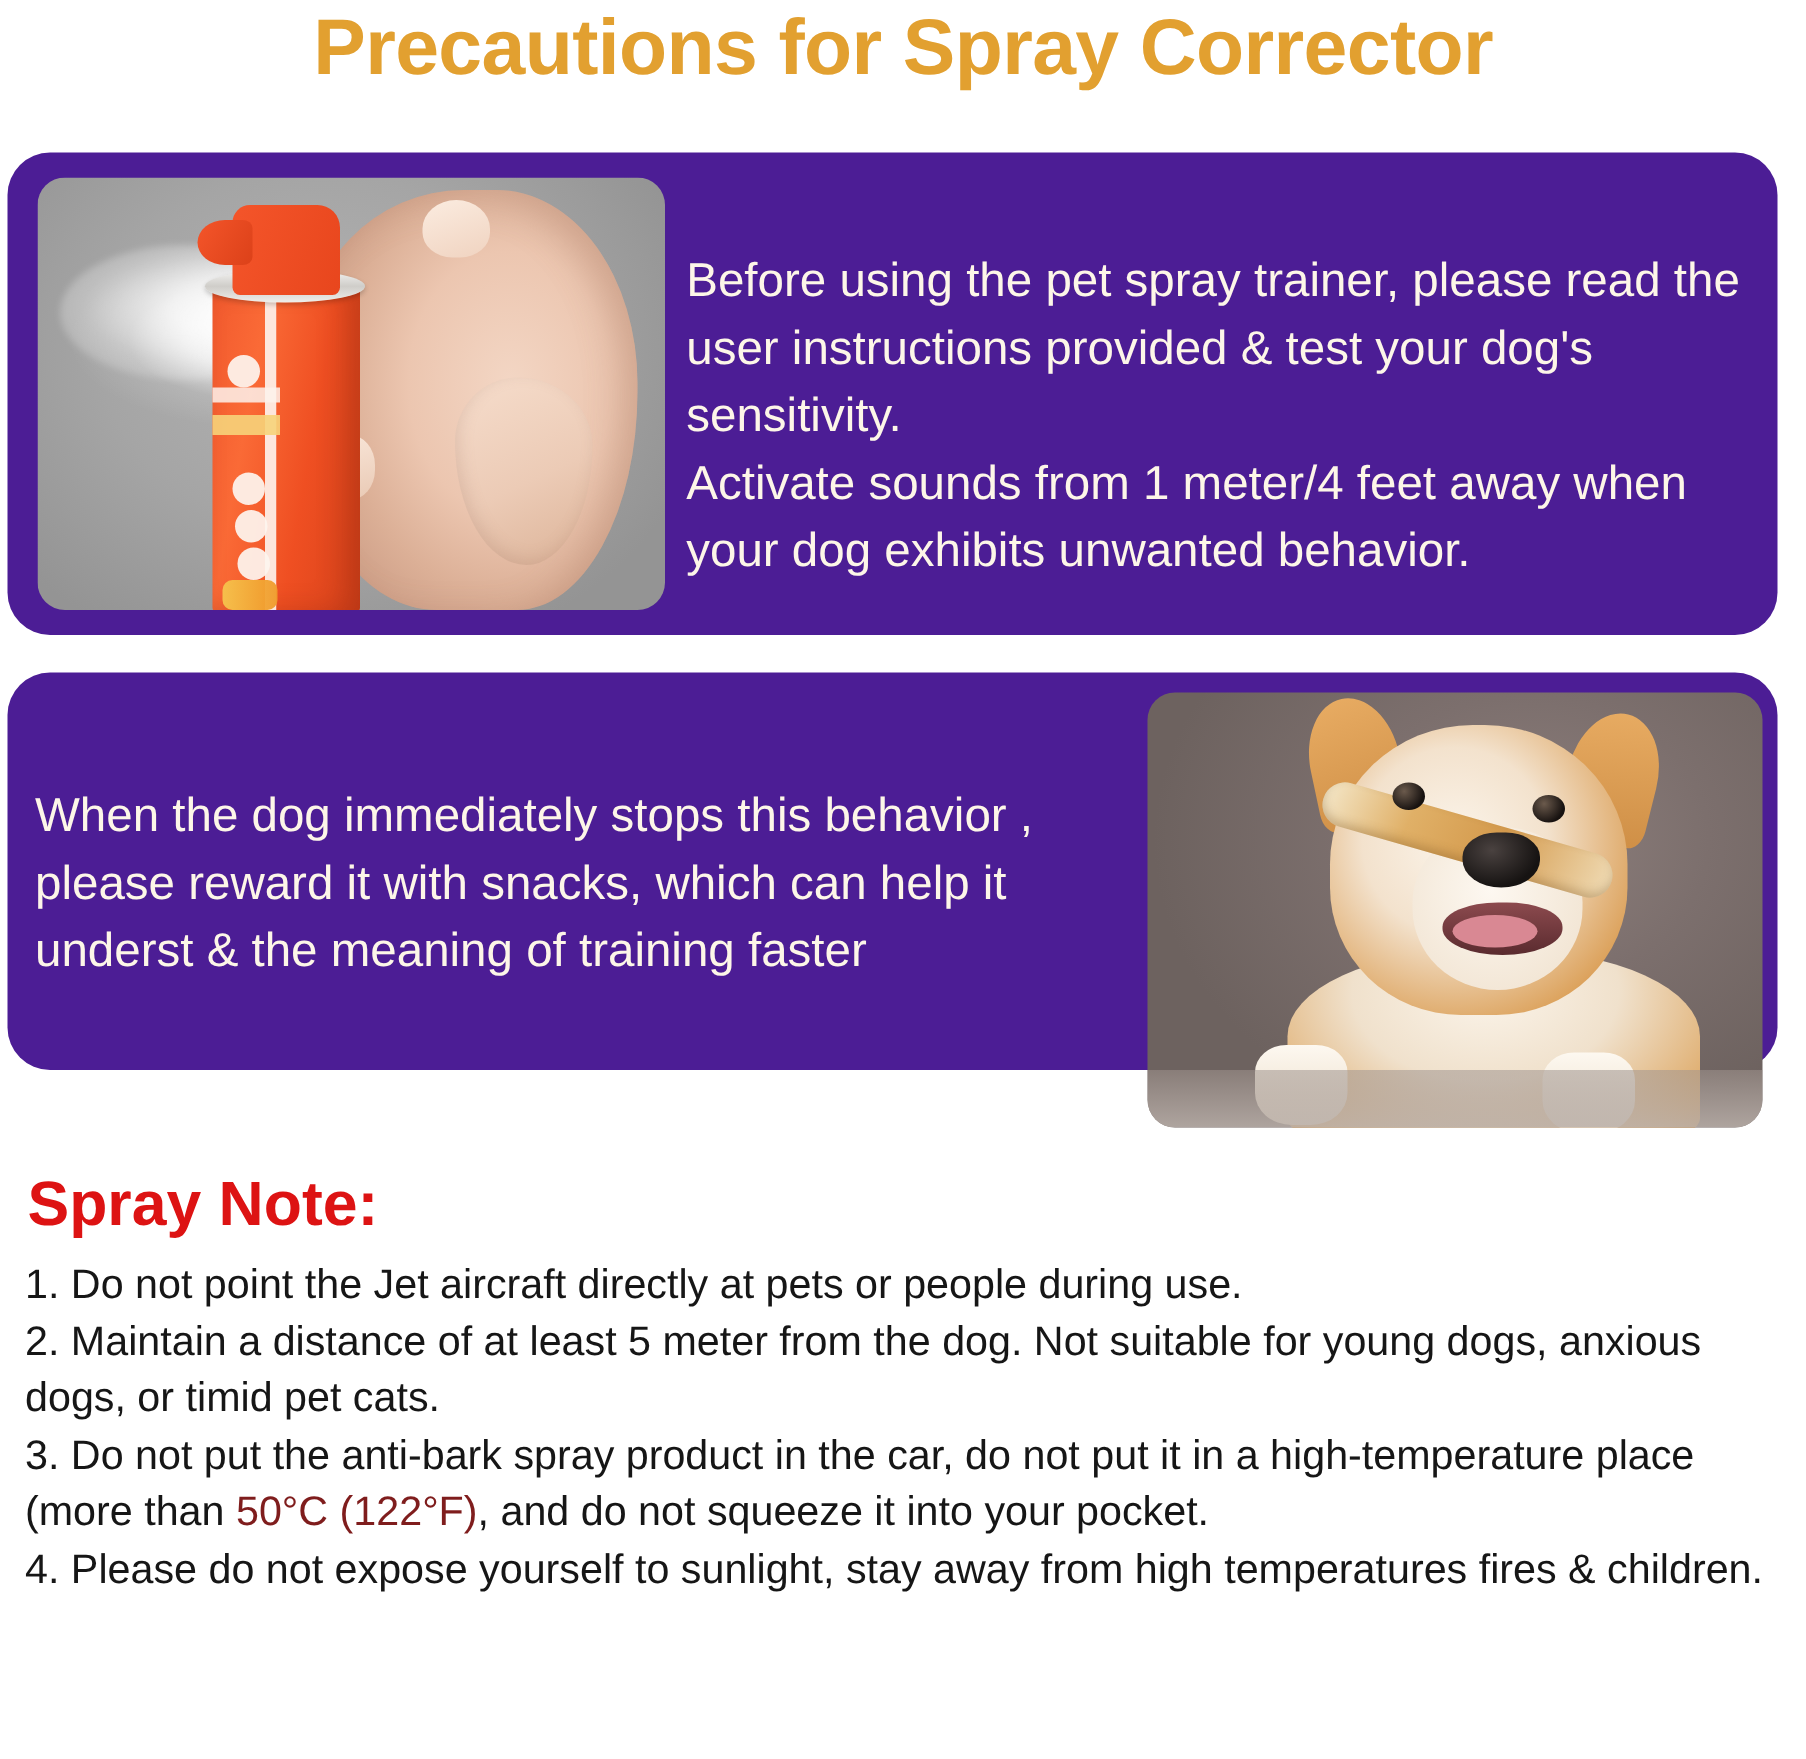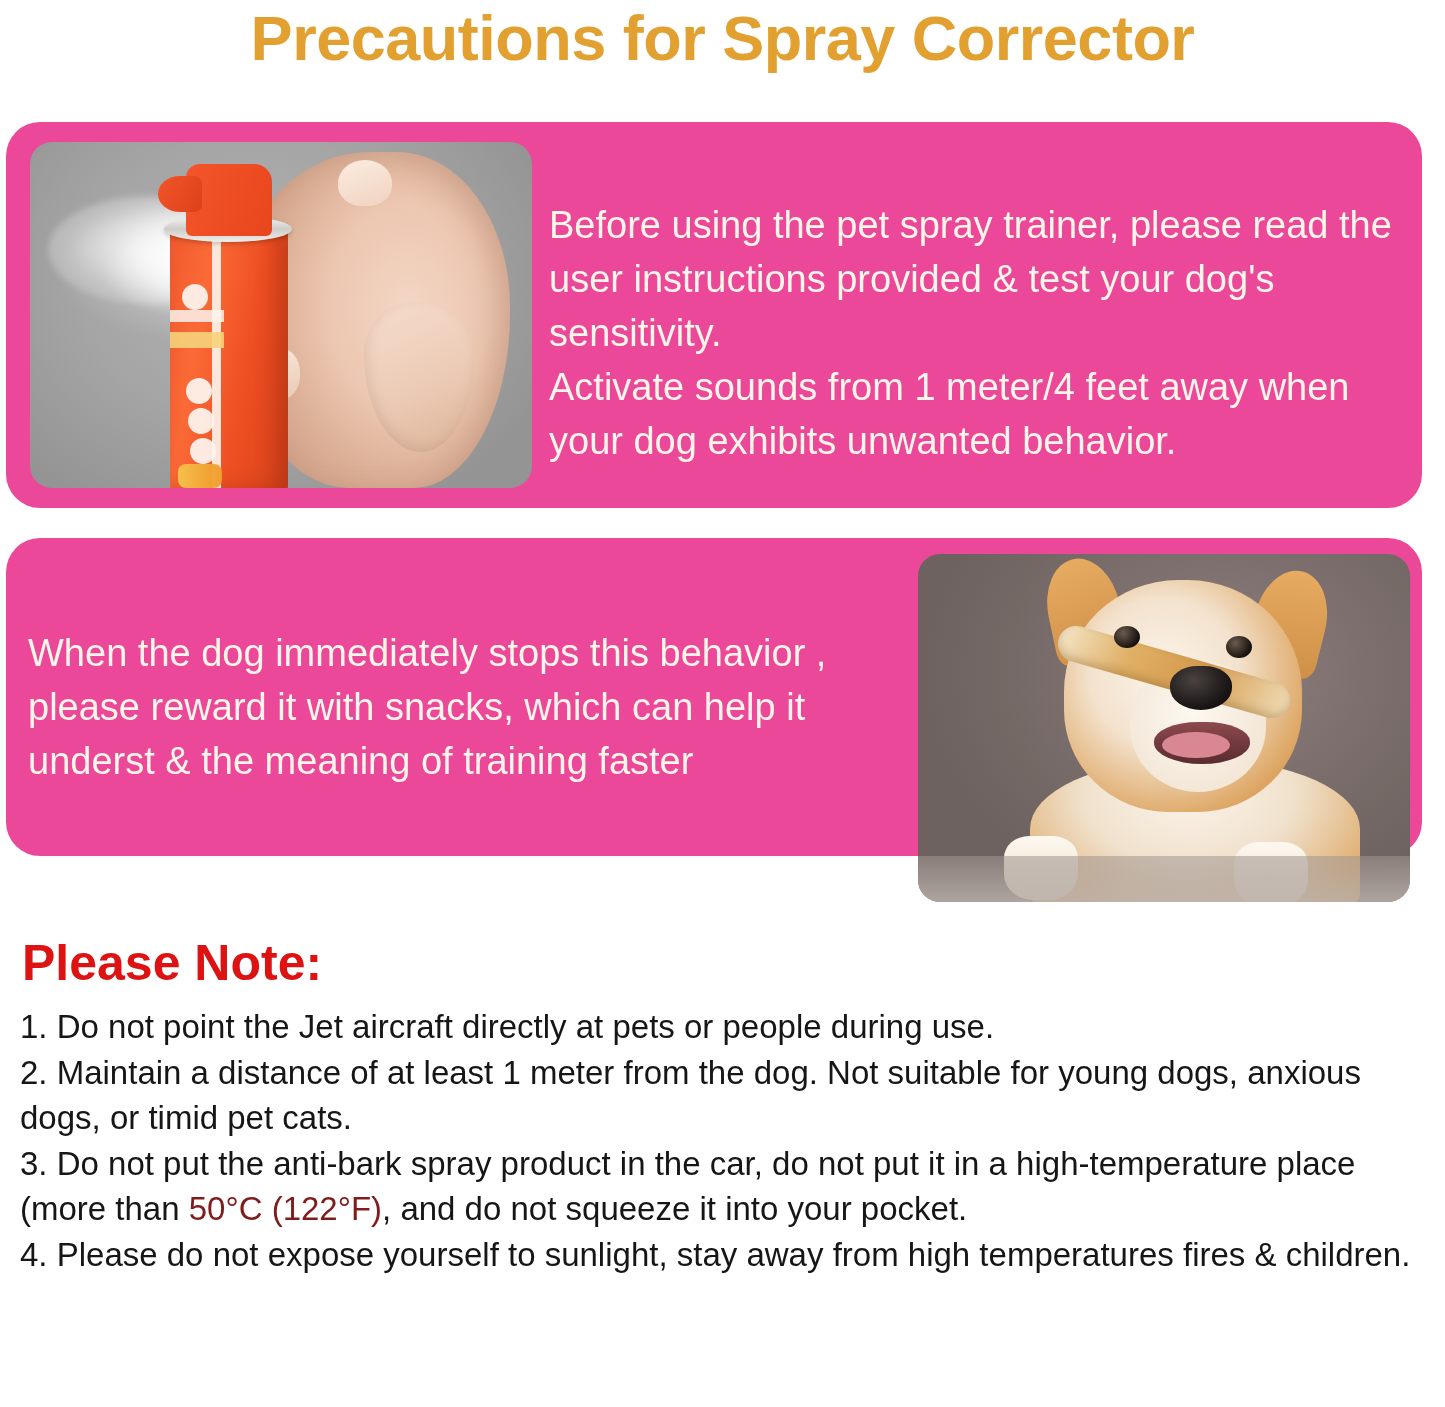--- a/index.html
+++ b/index.html
@@ -27,21 +27,21 @@
     font-weight: bold;
     font-size: 63px;
     letter-spacing: -0.5px;
     line-height: 84px;
     white-space: nowrap;
   }
 
   
   .panel {
     position: absolute;
-    background: #ec4899;
+    background: #4c1d95;
     border-radius: 34px;
     box-sizing: border-box;
   }
   .panel-1 {
     left: 6px;
     top: 122px;
     width: 1416px;
     height: 386px;
   }
   .panel-2 {
@@ -420,20 +420,20 @@
     <div class="treat"></div>
     <div class="nose"></div>
     <div class="eye left"></div>
     <div class="eye right"></div>
     <div class="paw left"></div>
     <div class="paw right"></div>
     <div class="floor"></div>
   </div>
 </div>
 
-<div class="note-heading">Please Note:</div>
+<div class="note-heading">Spray Note:</div>
 
 <div class="note-list">
   <p class="note-item">1. Do not point the Jet aircraft directly at pets or people during use.</p>
-  <p class="note-item">2. Maintain a distance of at least 1 meter from the dog. Not suitable for young dogs, anxious dogs, or timid pet cats.</p>
+  <p class="note-item">2. Maintain a distance of at least 5 meter from the dog. Not suitable for young dogs, anxious dogs, or timid pet cats.</p>
   <p class="note-item">3. Do not put the anti-bark spray product in the car, do not put it in a high-temperature place (more than <span class="hot-temp">50°C (122°F)</span>, and do not squeeze it into your pocket.</p>
   <p class="note-item">4. Please do not expose yourself to sunlight, stay away from high temperatures fires &amp; children.</p>
 </div>
 
 </body></html>

